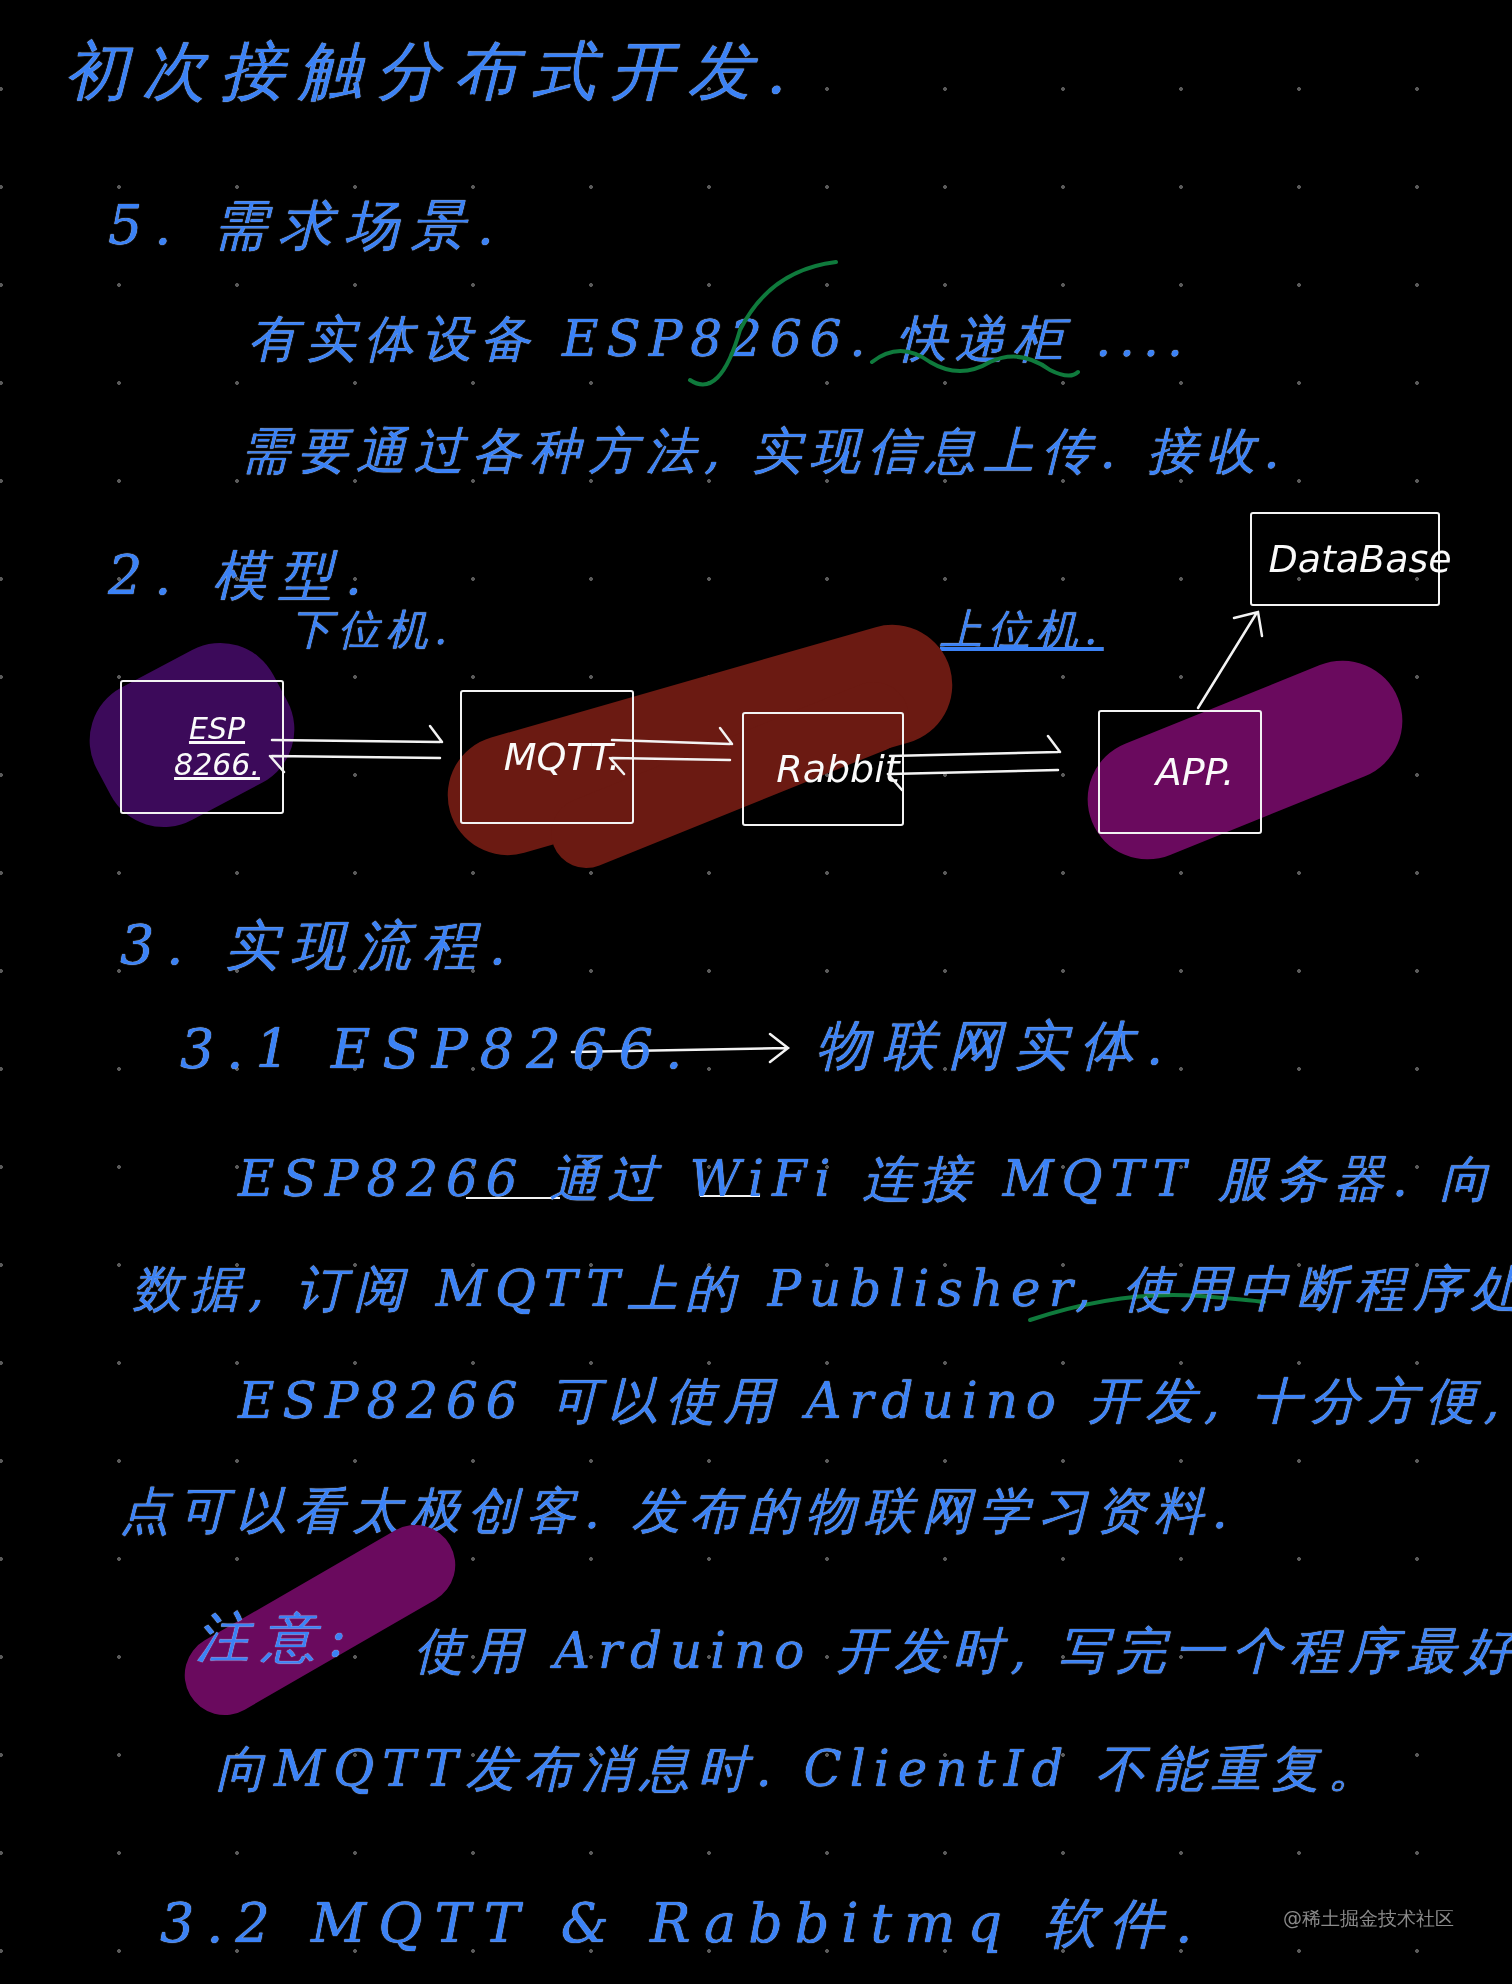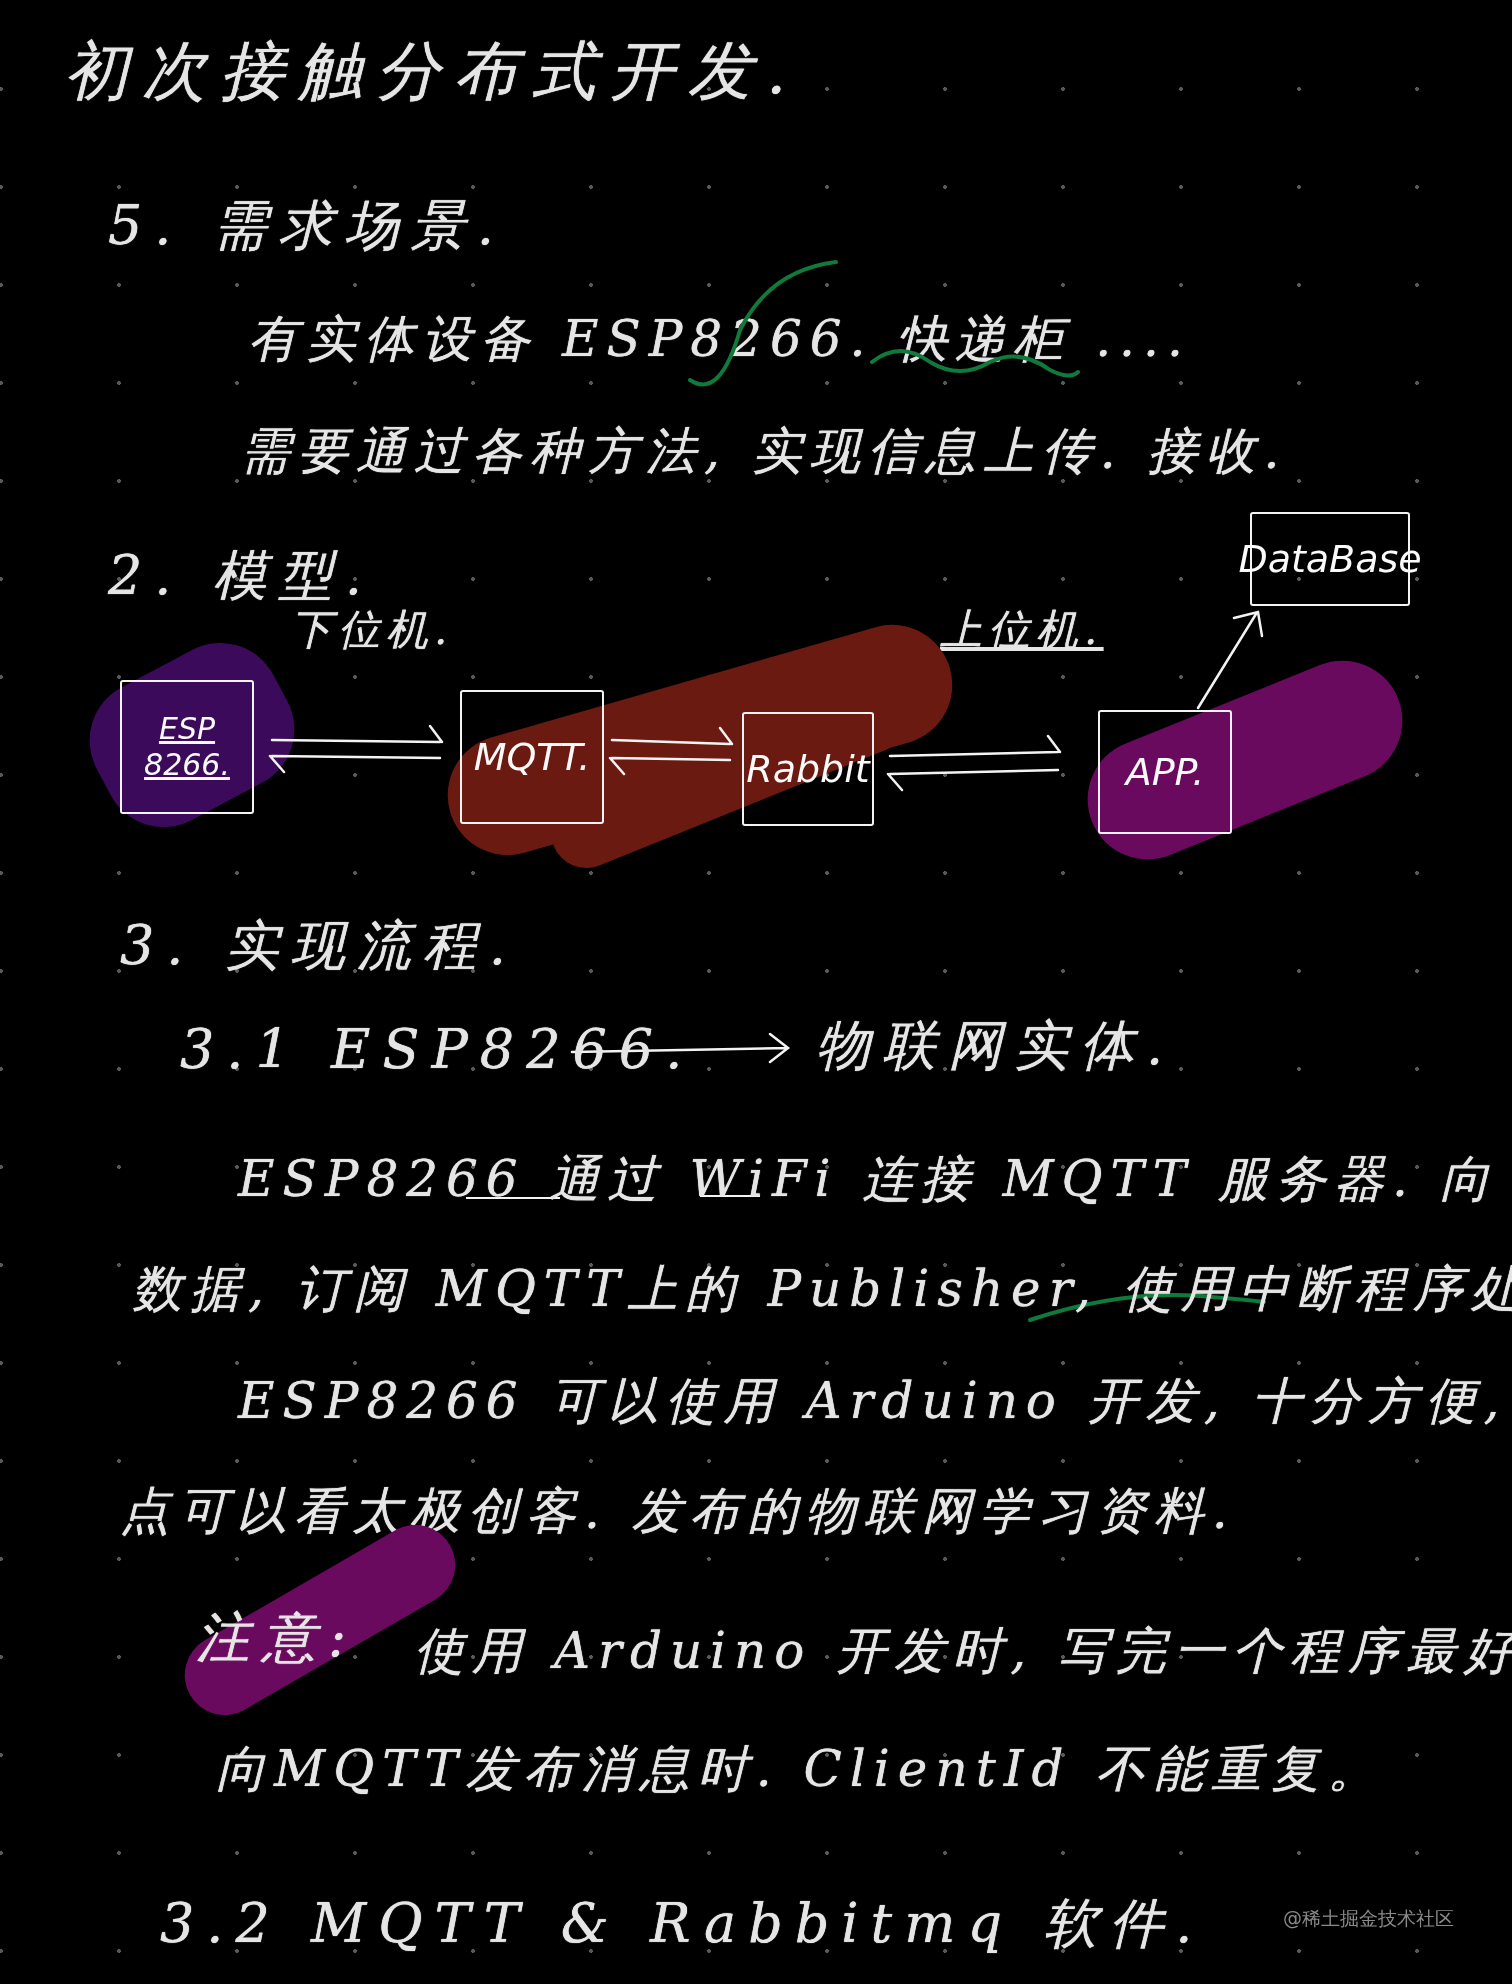--- a/index.html
+++ b/index.html
@@ -5,27 +5,27 @@
   html, body { margin: 0; padding: 0; background: #000; }
   body {
     width: 1512px; height: 1984px; position: relative; overflow: hidden;
     background-color: #000;
     background-image: radial-gradient(circle, #5a5a5a 1.6px, transparent 2.2px);
     background-size: 118px 98px;
     background-position: 60px 40px;
     font-family: "DejaVu Serif", "Liberation Serif", serif;
     color: #f4f4f4;
   }
-  .hw { position: absolute; white-space: nowrap; font-style: italic; font-weight: 300; letter-spacing: 6px; color: #e5e5e5; text-shadow: 0 0 1px #fff; }
+  .hw { position: absolute; white-space: nowrap; font-style: italic; font-weight: 300; letter-spacing: 6px; color: #3b82f6; text-shadow: 0 0 1px #fff; }
   .title { left: 64px; top: 28px; font-size: 64px; letter-spacing: 14px; }
   .h1 { font-size: 54px; letter-spacing: 12px; }
   .body-l { font-size: 50px; letter-spacing: 8px; }
   .small { font-size: 42px; letter-spacing: 6px; }
   .scribble { position: absolute; border-radius: 40px; }
-  .box { position: absolute; border: 2px solid #f3f3f3; border-radius: 3px; display: flex; align-items: center; justify-content: center; font-family: "DejaVu Sans", sans-serif; font-style: italic; font-size: 38px; color: #fafafa; }
+  .box { position: absolute; border: 2px solid #f3f3f3; border-radius: 3px; display: flex; align-items: center; justify-content: center; font-family: "DejaVu Sans", sans-serif; font-style: italic; font-size: 38px; color: #fafafa; padding-left: 30px; }
   .watermark { position: absolute; right: 58px; bottom: 52px; font-family: "DejaVu Sans", sans-serif; font-size: 19px; color: #8a8a8a; }
   svg.overlay { position: absolute; left: 0; top: 0; pointer-events: none; }
 </style>
 </head>
 <body>
 
 <div class="hw title">初次接触分布式开发.</div>
 
 <div class="hw h1" style="left:108px; top:190px;">5. 需求场景.</div>
 <div class="hw body-l" style="left:248px; top:306px;">有实体设备 ESP8266. 快递柜 ....</div>

